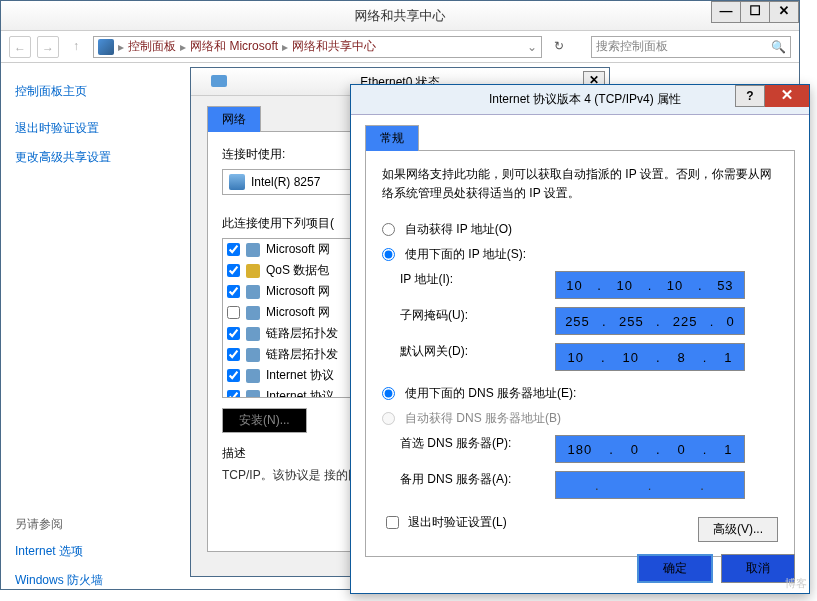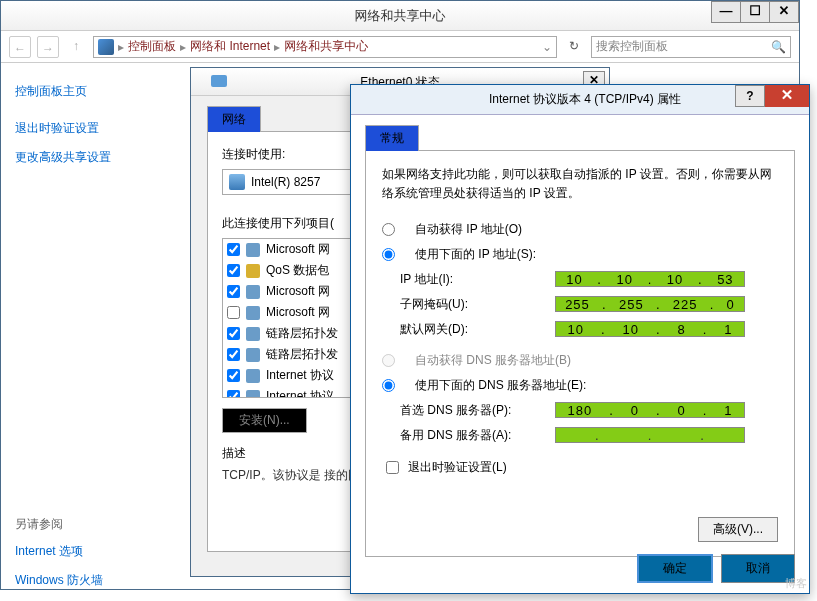--- a/index.html
+++ b/index.html
@@ -12,38 +12,38 @@
 .win-btns { position: absolute; right: 0; top: 0; display: flex; }
 .win-btn { width: 30px; height: 22px; border: 1px solid #888; background: #e8e8e8; margin-left: -1px; text-align: center; line-height: 18px; cursor: pointer; font-size: 13px; font-weight: bold; }
 
 .navbar { height: 32px; border-bottom: 1px solid #ccc; display: flex; align-items: center; padding: 0 8px; gap: 6px; }
 .nav-arrow { width: 22px; height: 22px; border: 1px solid #ccc; border-radius: 2px; color: #aaa; text-align: center; line-height: 20px; cursor: pointer; }
 .breadcrumb { flex: 1; height: 22px; border: 1px solid #aaa; display: flex; align-items: center; padding: 0 4px; gap: 4px; background: #fff; }
 .bc-icon { width: 16px; height: 16px; background: linear-gradient(135deg,#4a90d9,#2e5c8a); border-radius: 2px; }
 .bc-sep { color: #888; }
 .bc-item { color: #7f1d1d; white-space: nowrap; }
 .nav-refresh { width: 22px; height: 22px; text-align: center; line-height: 20px; color: #555; cursor: pointer; }
-.searchbox { width: 200px; height: 22px; border: 1px solid #aaa; display: flex; align-items: center; padding: 0 4px; color: #888; }
+.searchbox { width: 200px; height: 22px; border: 1px solid #aaa; display: flex; align-items: center; padding: 0 4px; color: #888; margin-left: 15px; }
 .searchbox .sicon { margin-left: auto; color: #666; }
 
 .content { display: flex; height: calc(100% - 62px); }
 .sidebar { width: 170px; padding: 20px 14px; background: #fff; }
 .sidebar .heading { color: #0066cc; font-size: 12px; margin-bottom: 20px; cursor: pointer; }
 .sidebar .link { color: #0066cc; font-size: 12px; margin-bottom: 12px; cursor: pointer; }
 .sidebar .section2 { margin-top: 350px; }
 .sidebar .gray { color: #666; margin-bottom: 10px; font-family: Liberation Serif, serif; }
 
 
 .eth-window { position: absolute; top: 67px; left: 190px; width: 420px; height: 510px; border: 1px solid #4a6b8a; background: #f0f0f0; }
 .eth-title { height: 28px; background: linear-gradient(#fff,#eee); border-bottom: 1px solid #ccc; text-align: center; line-height: 28px; font-size: 12px; position: relative; }
 .eth-close { position: absolute; right: 4px; top: 3px; width: 22px; height: 20px; border: 1px solid #888; background: #eee; text-align: center; line-height: 17px; font-weight: bold; cursor: pointer; }
 .eth-icon { position: absolute; left: 20px; top: 5px; width: 16px; height: 16px; }
 .eth-body { padding: 10px 16px; }
 .tab-strip { display: flex; border-bottom: 1px solid #aaa; position: relative; }
-.tab { padding: 4px 14px; border: 1px solid #aaa; border-bottom: none; background: #1d4ed8; margin-bottom: -1px; font-size: 12px; cursor: pointer; }
+.tab { padding: 4px 14px; border: 1px solid #aaa; border-bottom: none; background: #3b82f6; margin-bottom: -1px; font-size: 12px; cursor: pointer; }
 .tab-content { background: #fff; border: 1px solid #aaa; border-top: none; padding: 14px; height: 420px; }
 .field-label { font-size: 12px; margin-bottom: 6px; }
 .adapter-box { border: 1px solid #aaa; height: 26px; display: flex; align-items: center; padding: 0 6px; gap: 6px; margin-bottom: 20px; background: #fff; }
 .adapter-ico { width: 16px; height: 16px; background: linear-gradient(#7fb8e8,#3a7ab8); border-radius: 2px; }
 .items-box { border: 1px solid #aaa; height: 160px; overflow: hidden; background: #fff; margin-bottom: 10px; }
 .item-row { display: flex; align-items: center; gap: 6px; padding: 2px 4px; font-size: 12px; }
 .item-row input { margin: 0; }
 .item-ico { width: 14px; height: 14px; background: #6a9cc8; border-radius: 2px; display: inline-block; }
 .item-ico.y { background: #d8b030; }
 .install-btn { padding: 3px 16px; border: 1px solid #aaa; background: #000000; color: #888; cursor: default; font-size: 12px; }
@@ -54,36 +54,36 @@
 .ip-window { position: absolute; top: 84px; left: 350px; width: 460px; height: 510px; border: 1px solid #0e5a9c; background: #fff; box-shadow: 0 4px 12px rgba(0,0,0,0.3); }
 .ip-title { height: 30px; background: linear-gradient(#4aa8e8,#2e8ad0); color: #000; display: flex; align-items: center; padding-left: 10px; font-size: 12px; position: relative; background: #e8f0f8; border-bottom: 1px solid #aac; }
 .ip-title-txt { flex: 1; text-align: center; }
 .ip-title-btns { position: absolute; right: 0; top: 0; display: flex; }
 .ip-help { width: 30px; height: 22px; background: #e8e8e8; border: 1px solid #888; text-align: center; line-height: 20px; font-weight: bold; cursor: pointer; }
 .ip-close { width: 44px; height: 22px; background: #c84030; color: #fff; text-align: center; line-height: 20px; font-weight: bold; cursor: pointer; font-size: 15px; }
 .ip-body { padding: 10px 14px; }
 .ip-tab-content { background: #fff; border: 1px solid #aaa; border-top: none; padding: 14px 16px; height: 406px; position: relative; }
 .info-text { font-size: 12px; line-height: 1.6; margin-bottom: 18px; }
 
-.radio-row { display: flex; align-items: center; gap: 20px; font-size: 12px; margin-bottom: 8px; cursor: pointer; }
+.radio-row { display: flex; align-items: center; gap: 10px; font-size: 12px; margin-bottom: 8px; cursor: pointer; }
 .radio-row input { margin: 0; }
 .radio-row.disabled { color: #888; }
 
 .ip-grid { margin-left: 18px; margin-bottom: 14px; }
 .ip-row { display: flex; align-items: flex-start; margin-bottom: 8px; }
 .ip-row label { width: 155px; font-size: 12px; }
-.ip-input { width: 190px; height: 16px; border: 1px solid #888; display: flex; align-items: center; justify-content: space-around; font-family: monospace; font-size: 13px; background: #84cc16; padding: 0 4px; letter-spacing: 1px; }
+.ip-input { width: 190px; height: 28px; border: 1px solid #888; display: flex; align-items: center; justify-content: space-around; font-family: monospace; font-size: 13px; background: #3b82f6; padding: 0 4px; letter-spacing: 1px; }
 .ip-input.empty { color: #333; }
 .dot { padding: 0 2px; }
 
 .check-row { display: flex; align-items: center; gap: 6px; font-size: 12px; margin-top: 10px; }
 .adv-btn { position: absolute; right: 16px; bottom: 14px; padding: 3px 14px; border: 1px solid #888; background: #f0f0f0; cursor: pointer; font-size: 12px; }
 
 .dlg-btns { position: absolute; right: 14px; bottom: 10px; display: flex; gap: 8px; }
-.dlg-btn { padding: 4px 24px; border: 1px solid #888; background: #0369a1; cursor: pointer; font-size: 12px; }
+.dlg-btn { padding: 4px 24px; border: 1px solid #888; background: #1d4ed8; cursor: pointer; font-size: 12px; }
 .dlg-btn.primary { border: 2px solid #4a90d9; }
 
 .watermark { position: absolute; right: 10px; bottom: 10px; color: #ccc; font-size: 11px; pointer-events: none; }
 </style>
 </head>
 <body>
 
 <div class="main-window">
   <div class="titlebar">
     <span class="title">网络和共享中心</span>
@@ -95,21 +95,21 @@
   </div>
   <div class="navbar">
     <div class="nav-arrow">←</div>
     <div class="nav-arrow">→</div>
     <div class="nav-arrow" style="border:none">↑</div>
     <div class="breadcrumb">
       <span class="bc-icon"></span>
       <span class="bc-sep">▸</span>
       <span class="bc-item">控制面板</span>
       <span class="bc-sep">▸</span>
-      <span class="bc-item">网络和 Internet</span>
+      <span class="bc-item">网络和 Microsoft</span>
       <span class="bc-sep">▸</span>
       <span class="bc-item">网络和共享中心</span>
       <span style="margin-left:auto;color:#888">⌄</span>
     </div>
     <div class="nav-refresh">↻</div>
     <div class="searchbox">
       <span>搜索控制面板</span>
       <span class="sicon">🔍</span>
     </div>
   </div>
@@ -252,28 +252,28 @@
               <span class="dot">.</span>
               <span> 10</span>
               <span class="dot">.</span>
               <span>  8</span>
               <span class="dot">.</span>
               <span>  1</span>
             </div>
         </div>
       </div>
 
+      <label class="radio-row">
+        <input type="radio" name="dnsmode" checked="" style="">
+        <span>使用下面的 DNS 服务器地址(E):</span>
+      </label>
       <label class="radio-row disabled">
         <input type="radio" name="dnsmode" disabled="" style="">
         <span>自动获得 DNS 服务器地址(B)</span>
       </label>
-      <label class="radio-row">
-        <input type="radio" name="dnsmode" checked="" style="">
-        <span>使用下面的 DNS 服务器地址(E):</span>
-      </label>
 
       <div class="ip-grid">
         <div class="ip-row">
           <label>首选 DNS 服务器(P):</label>
           <div class="ip-input" id="dns1-val">
               <span>180</span>
               <span class="dot">.</span>
               <span>  0</span>
               <span class="dot">.</span>
               <span>  0</span>

